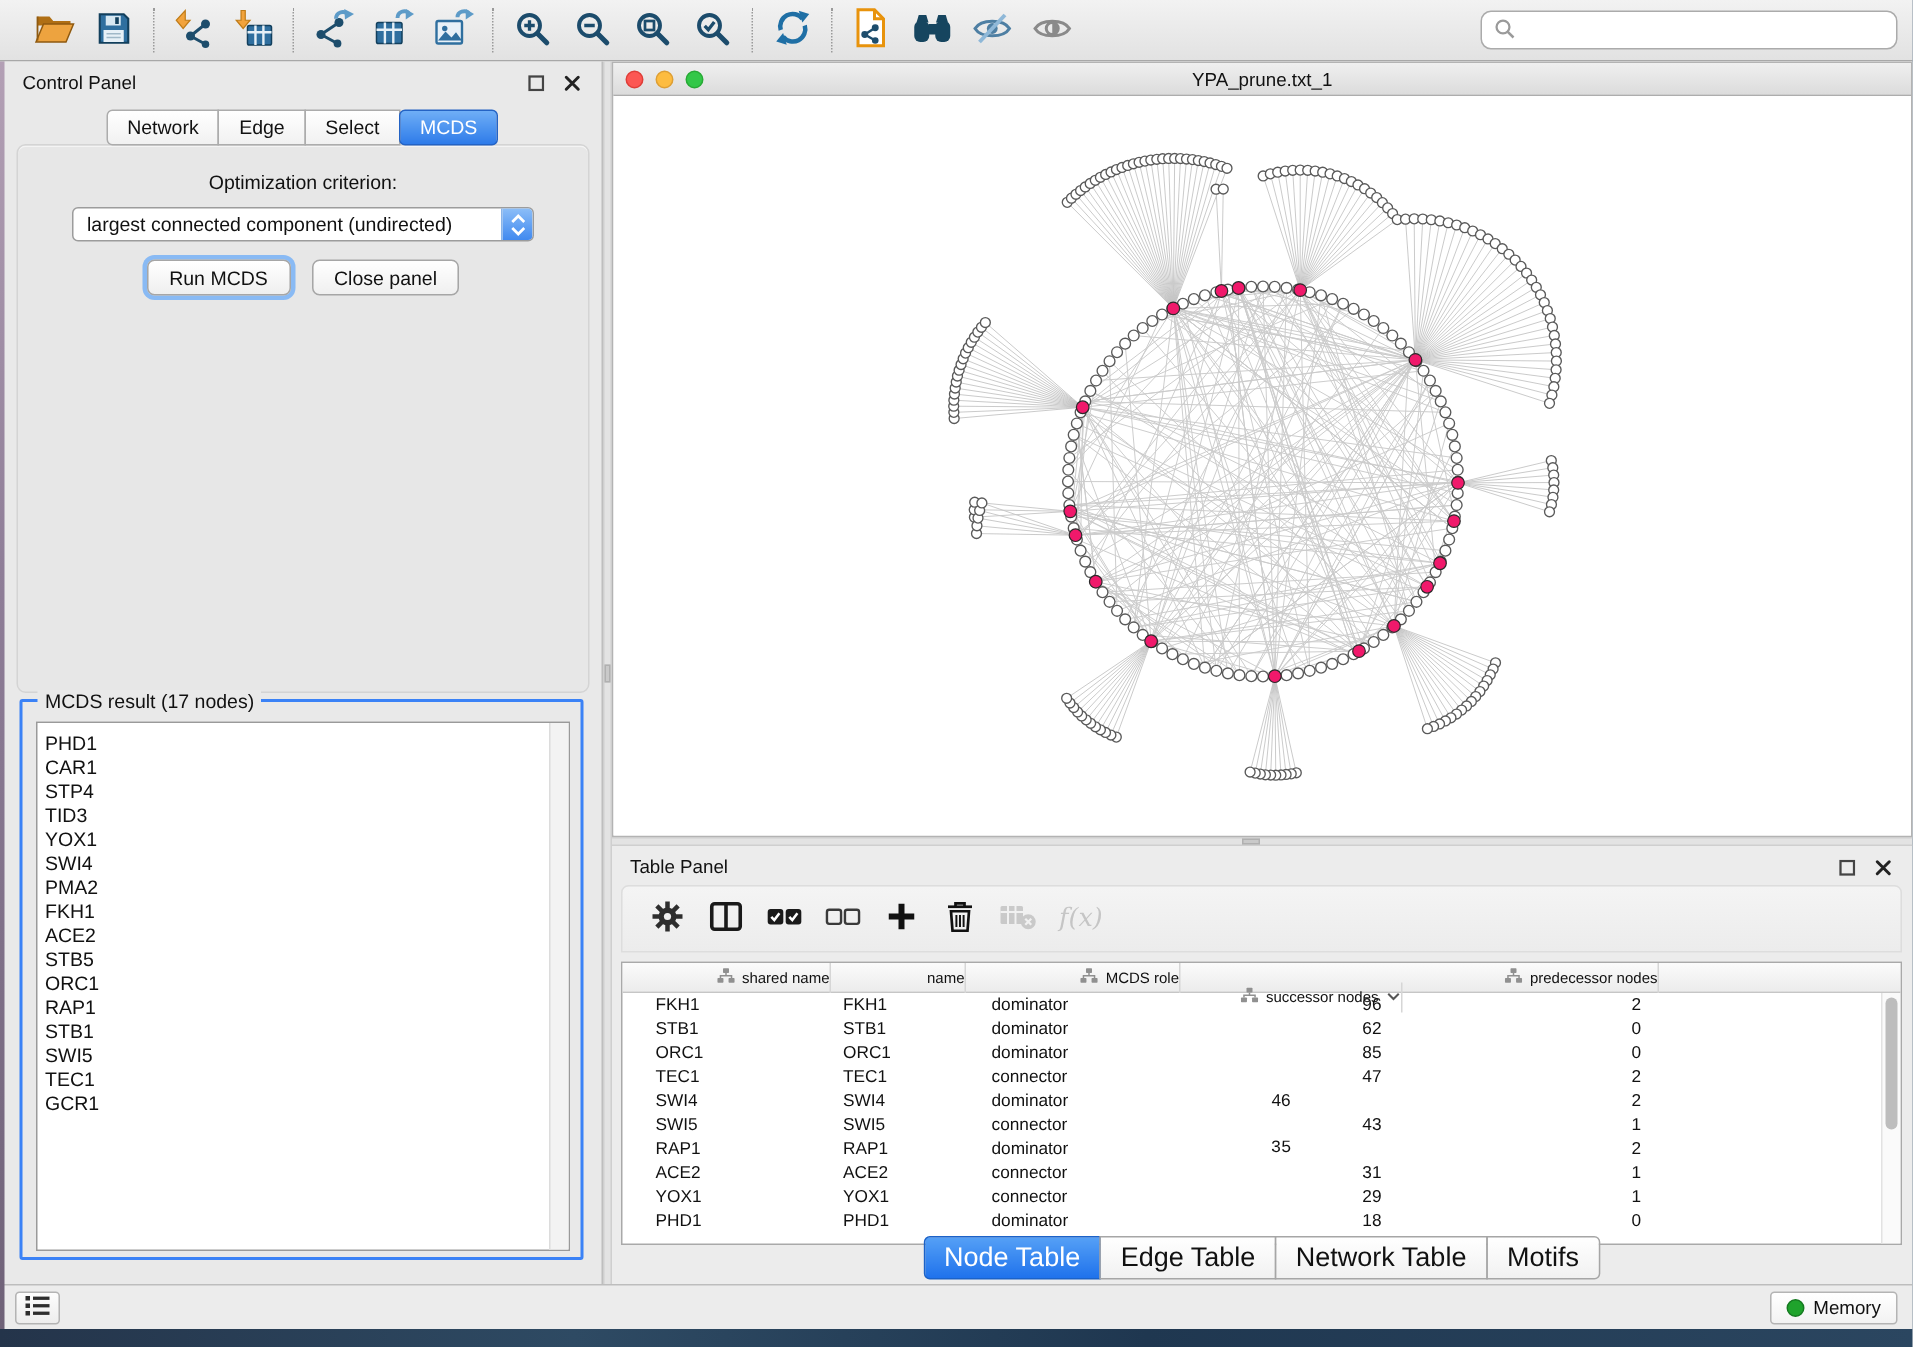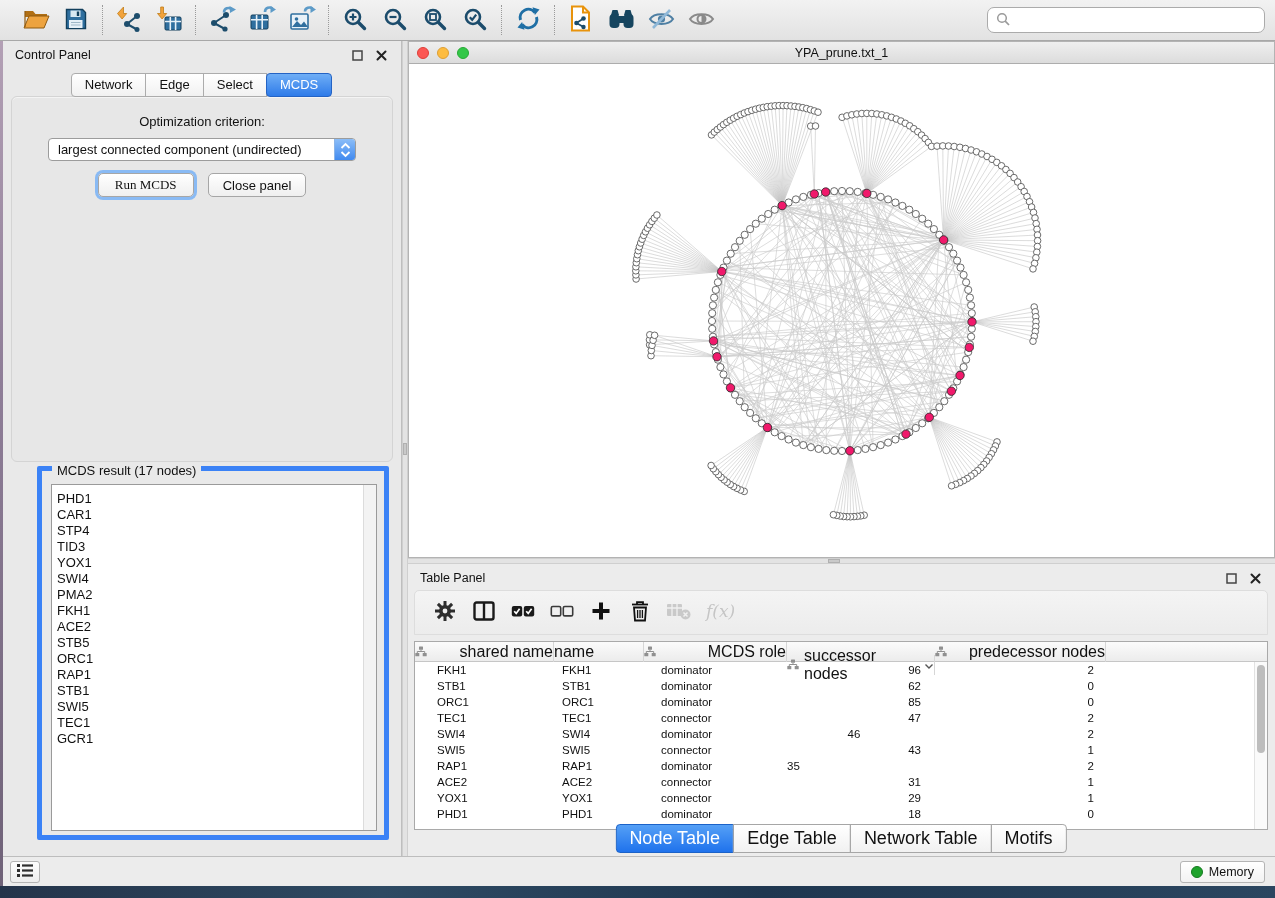--- a/index.html
+++ b/index.html
@@ -40,23 +40,23 @@
              border:1px solid #D4D4D4; border-radius:6px; box-shadow:inset 0 1px 0 #f4f4f4; }
   .crit-label { text-align:center; margin-top:17px; font-size:13px; }
   .select { margin:9px 36px 0; height:23px; border:1px solid #9C9C9C; border-radius:4px; background:#fff;
             display:flex; align-items:center; font-size:13px; padding-left:9px; overflow:hidden; }
   .select-text { flex:1; white-space:nowrap; }
   .select-stepper { width:21px; height:23px; background:linear-gradient(#8FC0F8,#3D87EF);
                     display:flex; align-items:center; justify-content:center; border-left:1px solid #8AB4E8; }
   .btn-row { margin-top:12px; display:flex; justify-content:center; gap:14px; }
   .mac-btn { font-size:13px; font-family:"Liberation Sans",sans-serif; padding:0 14px; min-width:96px; height:24px;
              background:linear-gradient(#FFFFFF,#EFEFEF); border:1px solid #A6A6A6; border-radius:5px; color:#111; }
-  .mac-btn.focus { box-shadow:0 0 0 3px rgba(120,178,246,.85);font-family:Liberation Serif, serif; }
+  .mac-btn.focus { box-shadow:0 0 0 3px rgba(120,178,246,.85); }
   .mcds-group { position:absolute; top:425px; left:10px; right:12px; bottom:16px;
-                border:5px solid #3b82f6; border-radius:2px;margin-left:24px; }
+                border:2px solid #3b82f6; border-radius:2px; }
   .legend { position:absolute; top:-8px; left:10px; background:#E9E9E9; padding:0 5px; font-size:13px; }
   .mcds-list { position:absolute; top:13px; left:9px; right:7px; bottom:4px; background:#fff;
                border:1px solid #9A9A9A; overflow:hidden; font-size:13px; line-height:16px; padding:6px 14px 0 5px; }
   .mcds-item { height:16px; white-space:nowrap; }
   .mcds-scroll { position:absolute; top:1px; bottom:1px; right:1px; width:13px; background:#F3F3F3;
                  border-left:1px solid #DCDCDC; }
 
   
   .v-splitter { position:absolute; left:402px; top:41px; width:6px; bottom:30px; background:#E3E3E3;
                 border-left:1px solid #CFCFCF; border-right:1px solid #CFCFCF; }
@@ -82,21 +82,21 @@
   .table-panel { position:absolute; left:408px; right:0; top:564px; bottom:30px; background:#ECECEC; }
   .tp-toolbar { position:absolute; top:26px; left:6px; right:7px; height:45px;
                 background:linear-gradient(#F4F4F4,#ECECEC); border:1px solid #DDDDDD; border-radius:5px 5px 0 0;
                 display:flex; align-items:center; gap:14px; padding-left:17px; }
   .tp-btn { width:25px; height:26px; display:flex; align-items:center; justify-content:center; }
   .tp-btn.wide { width:36px; }
   .tp-table { position:absolute; top:77px; left:6px; right:7px; bottom:26px; background:#fff;
               border:1px solid #A9A9A9; overflow:hidden; }
   .tp-thead { display:flex; height:20px; background:linear-gradient(#FBFBFB,#ECECEC);
               border-bottom:1px solid #C6C6C6; }
-  .th-cell { display:flex; align-items:center; justify-content:space-between; gap:5px; font-size:16px;
+  .th-cell { display:flex; align-items:center; justify-content:flex-end; gap:5px; font-size:10px;
              border-right:1px solid #D6D6D6; height:20px; }
   .th-fill { flex:1; border-right:none; }
   .tp-row { display:flex; height:16px; align-items:center; font-size:11.5px; }
   .td { height:16px; line-height:16px; white-space:nowrap; overflow:hidden; }
   .tp-scroll { position:absolute; top:20px; right:0; bottom:0; width:13px; background:#FAFAFA;
                border-left:1px solid #E2E2E2; }
   .tp-thumb { position:absolute; left:2px; right:2px; top:3px; height:88px; background:#BDBDBD; border-radius:5px; }
   .tp-tabs { position:absolute; bottom:3px; left:50%; transform:translateX(-50%); display:flex; }
   .tp-tab { font-size:18px; padding:2.5px 13px 3.5px; background:linear-gradient(#FFFFFF,#F1F1F1);
             border:1px solid #A6A6A6; margin-left:-1px; color:#111; white-space:nowrap; }
@@ -1185,21 +1185,21 @@
             <div class="td" style="width: 139px; padding-left: 22px;">SWI5</div>
             <div class="td" style="width: 90px; padding-left: 8px;">SWI5</div>
             <div class="td" style="width: 143px; padding-left: 17px;">connector</div>
             <div class="td" style="width: 148px; text-align: right; padding-right: 14px;">43</div>
             <div class="td" style="width: 171px; text-align: right; padding-right: 12px;">1</div>
           </div>
           <div class="tp-row">
             <div class="td" style="width: 139px; padding-left: 22px;">RAP1</div>
             <div class="td" style="width: 90px; padding-left: 8px;">RAP1</div>
             <div class="td" style="width: 143px; padding-left: 17px;">dominator</div>
-            <div class="td" style="width: 148px; text-align: left; padding-right: 14px;">35</div>
+            <div class="td" style="width: 148px; text-align: center; padding-right: 14px; font-family: Liberation Mono, monospace;">35</div>
             <div class="td" style="width: 171px; text-align: right; padding-right: 12px;">2</div>
           </div>
           <div class="tp-row">
             <div class="td" style="width: 139px; padding-left: 22px;">ACE2</div>
             <div class="td" style="width: 90px; padding-left: 8px;">ACE2</div>
             <div class="td" style="width: 143px; padding-left: 17px;">connector</div>
             <div class="td" style="width: 148px; text-align: right; padding-right: 14px;">31</div>
             <div class="td" style="width: 171px; text-align: right; padding-right: 12px;">1</div>
           </div>
           <div class="tp-row">

